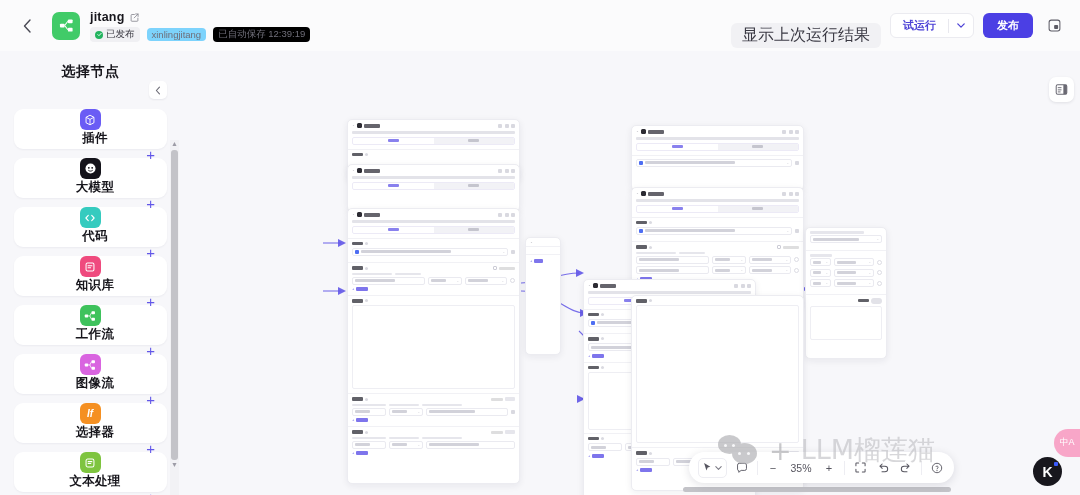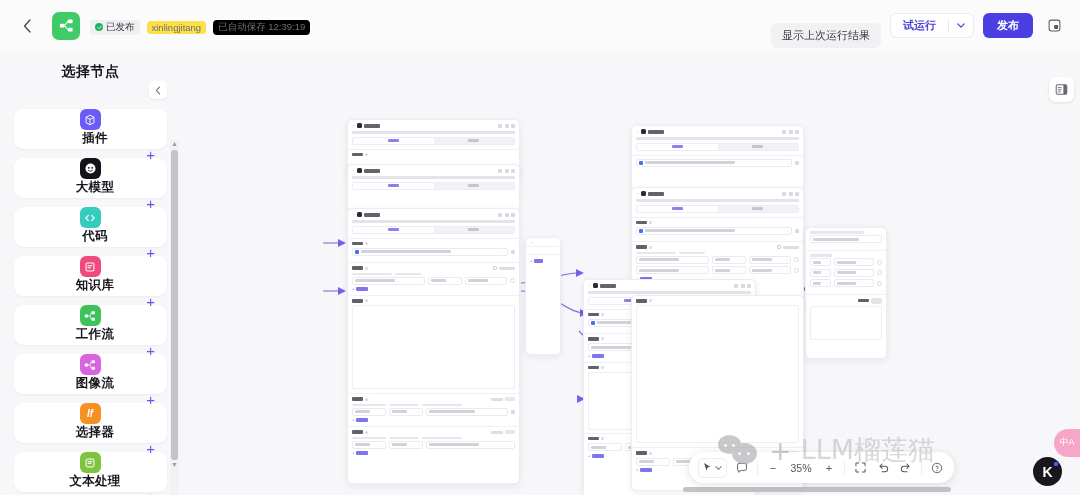--- a/index.html
+++ b/index.html
@@ -43,34 +43,34 @@
     display: flex; align-items: center; gap: 3px;
     background: #f0f0f3; border-radius: 4px;
     padding: 1px 5px; font-size: 9.5px; color: #3d3c45;
   }
   .dot-check {
     width: 8px; height: 8px; border-radius: 50%; background: #22b35e;
     display:flex; align-items:center; justify-content:center; flex:0 0 8px;
   }
   .dot-check svg { display:block; }
   .meta-chip {
-    background: #fde047; border-radius: 4px;
+    background: #7dd3fc; border-radius: 4px;
     padding: 1px 5px; font-size: 9.5px; color: #6f6e79;
   }
   .meta-saved {
     background: #000000; border-radius: 4px;
     padding: 1px 5px; font-size: 9.5px; color: #6f6e79;
   }
 
   .header-right { margin-left: auto; display: flex; align-items: center; gap: 9px; }
   .btn-ghost {
     height: 25px; padding: 0 11px;
     background: #f1f1f4; border-radius: 6px;
     display: flex; align-items: center;
-    font-size: 11px; color: #3b3a44; cursor: pointer;
+    font-size: 16px; color: #3b3a44; cursor: pointer;
     white-space: nowrap;
     margin-top: 20px;
   }
   .split-btn {
     height: 25px; background: #fff; border-radius: 6px;
     display: flex; align-items: center; cursor: pointer;
     border: 1px solid #ebebf0;
   }
   .split-main {
     padding: 0 12px; height: 100%; display: flex; align-items: center;
@@ -341,20 +341,29 @@
     <div class="app-logo">
       <svg width="15" height="15" viewBox="0 0 16 16" fill="#fff">
         <rect x="1" y="6" width="5" height="4" rx="1"></rect>
         <rect x="9.5" y="1.5" width="5" height="4" rx="1"></rect>
         <rect x="9.5" y="10.5" width="5" height="4" rx="1"></rect>
         <path d="M6 8L9.5 3.5M6 8L9.5 12.5" stroke="#fff" stroke-width="1.1"></path>
       </svg>
     </div>
 
     <div class="title-block">
+      <div class="title-row">
+        <span class="app-title">jitang</span>
+        <span class="edit-icon">
+          <svg width="9" height="9" viewBox="0 0 12 12" fill="none">
+            <path d="M10.5 6.8V10A1 1 0 019.5 11h-7A1 1 0 011.5 10V3a1 1 0 011-1h3.3" stroke="#86858f" stroke-width="1.1" stroke-linecap="round"></path>
+            <path d="M7.5 1.3h3.3v3.3M10.8 1.3L5.6 6.5" stroke="#86858f" stroke-width="1.1" stroke-linecap="round" stroke-linejoin="round"></path>
+          </svg>
+        </span>
+      </div>
       <div class="meta-row">
         <span class="pub-badge">
           <span class="dot-check">
             <svg width="5" height="5" viewBox="0 0 8 8" fill="none">
                 <path d="M1.3 4.1l1.8 1.8 3.6-3.8" stroke="#fff" stroke-width="1.4" stroke-linecap="round" stroke-linejoin="round"></path>
               </svg>
           </span>
           <span>已发布</span>
         </span>
         <span class="meta-chip">xinlingjitang</span>

